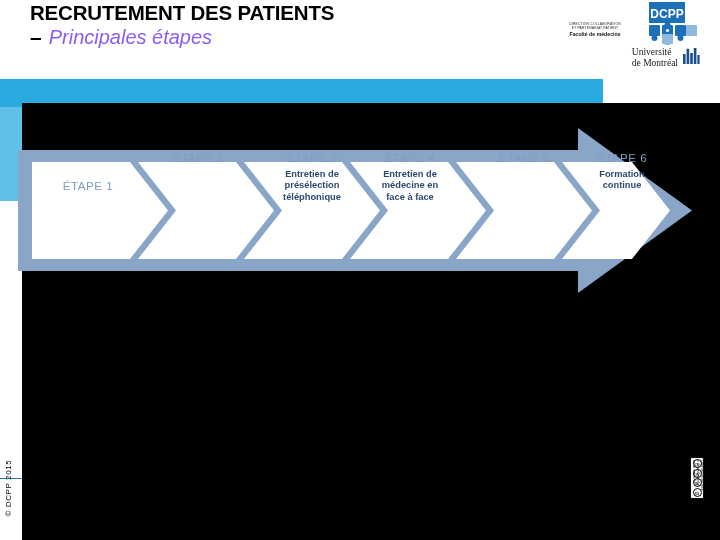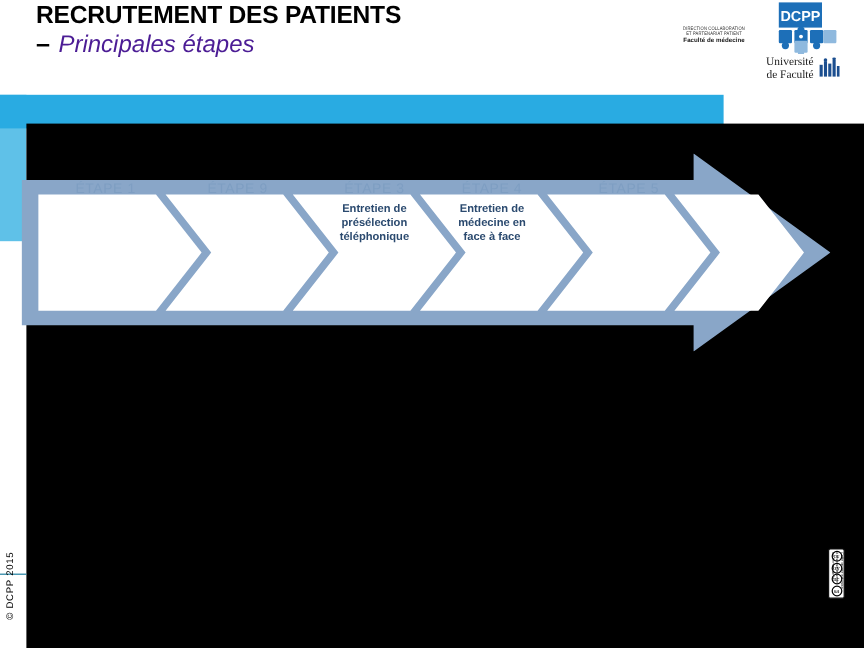--- a/index.html
+++ b/index.html
@@ -47,21 +47,21 @@
   }
   #title-dash {
     font-size: 21px;
     font-weight: bold;
     color: #000000;
     line-height: 22px;
   }
   #title-sub {
     font-size: 20px;
     font-style: italic;
-    color: #4c1d95;
+    color: #8b5cf6;
     line-height: 23px;
     white-space: nowrap;
   }
 
   
   #logo-cluster {
     position: absolute;
     right: 16px;
     top: 0px;
     width: 170px;
@@ -102,21 +102,21 @@
     position: absolute;
     right: 4px;
     top: 47px;
     width: 90px;
     height: 30px;
   }
   #udem-text {
     position: absolute;
     right: 22px;
     top: 0px;
-    text-align: right;
+    text-align: left;
     font-family: "Liberation Serif", serif;
     font-size: 9.5px;
     color: #1a1a1a;
     line-height: 11px;
   }
   #udem-mark {
     position: absolute;
     right: 0px;
     top: 1px;
     width: 18px;
@@ -299,21 +299,21 @@
 
     <div id="faculty-text">
       <span id="faculty-line1">DIRECTION COLLABORATION</span>
       <span id="faculty-line2">ET PARTENARIAT PATIENT</span>
       <span id="faculty-line3">Faculté de médecine</span>
     </div>
 
     <div id="udem-logo">
       <div id="udem-text">
         <div>Université</div>
-        <div>de Faculté</div>
+        <div>de Montréal</div>
       </div>
       <svg id="udem-mark" viewBox="0 0 18 16">
         <g fill="#1b4e8f">
           <rect x="1" y="6" width="2.6" height="10"></rect>
           <rect x="4.6" y="3" width="2.6" height="13"></rect>
           <rect x="8.2" y="5" width="2.6" height="11"></rect>
           <rect x="11.8" y="2" width="2.6" height="14"></rect>
           <rect x="15.4" y="7" width="2.2" height="9"></rect>
           <circle cx="5.9" cy="2" r="1.5"></circle>
           <circle cx="13.1" cy="1" r="1.5"></circle>
@@ -336,21 +336,21 @@
       <g fill="#FFFFFF">
         <polygon points="14,34 112,34 150,82.5 112,131 14,131 14,34"></polygon>
         <polygon points="120,34 218,34 256,82.5 218,131 120,131 158,82.5"></polygon>
         <polygon points="226,34 324,34 362,82.5 324,131 226,131 264,82.5"></polygon>
         <polygon points="332,34 430,34 468,82.5 430,131 332,131 370,82.5"></polygon>
         <polygon points="438,34 536,34 574,82.5 536,131 438,131 476,82.5"></polygon>
         <polygon points="544,34 614,34 652,82.5 614,131 544,131 582,82.5"></polygon>
       </g>
     </svg>
 
-    <div class="step-text-box" style="left:18px;">
+    <div class="step-text-box" style="left:18px;margin-top:28px;">
       <div class="step-heading">ÉTAPE 1</div>
     </div>
 
     <div class="step-text-box" style="left:128px;">
       <div class="step-heading">ÉTAPE 9</div>
     </div>
 
     <div class="step-text-box" style="left:242px;">
       <div class="step-heading">ÉTAPE 3</div>
       <div class="step-desc">
@@ -366,20 +366,27 @@
         <div>Entretien de</div>
         <div>médecine en</div>
         <div>face à face</div>
       </div>
     </div>
 
     <div class="step-text-box" style="left:454px;">
       <div class="step-heading">ÉTAPE 5</div>
     </div>
 
+    <div class="step-text-box" style="left:552px;">
+      <div class="step-heading">ÉTAPE 6</div>
+      <div class="step-desc">
+        <div>Formation</div>
+        <div>continue</div>
+      </div>
+    </div>
   </div>
 
   <div id="footer-rule"></div>
   <div id="copyright-rot">© DCPP 2015</div>
 
   <div id="cc-badge">
     <div id="cc-icons">
       <div class="cc-glyph">cc</div>
       <div class="cc-glyph">by</div>
       <div class="cc-glyph">nc</div>

